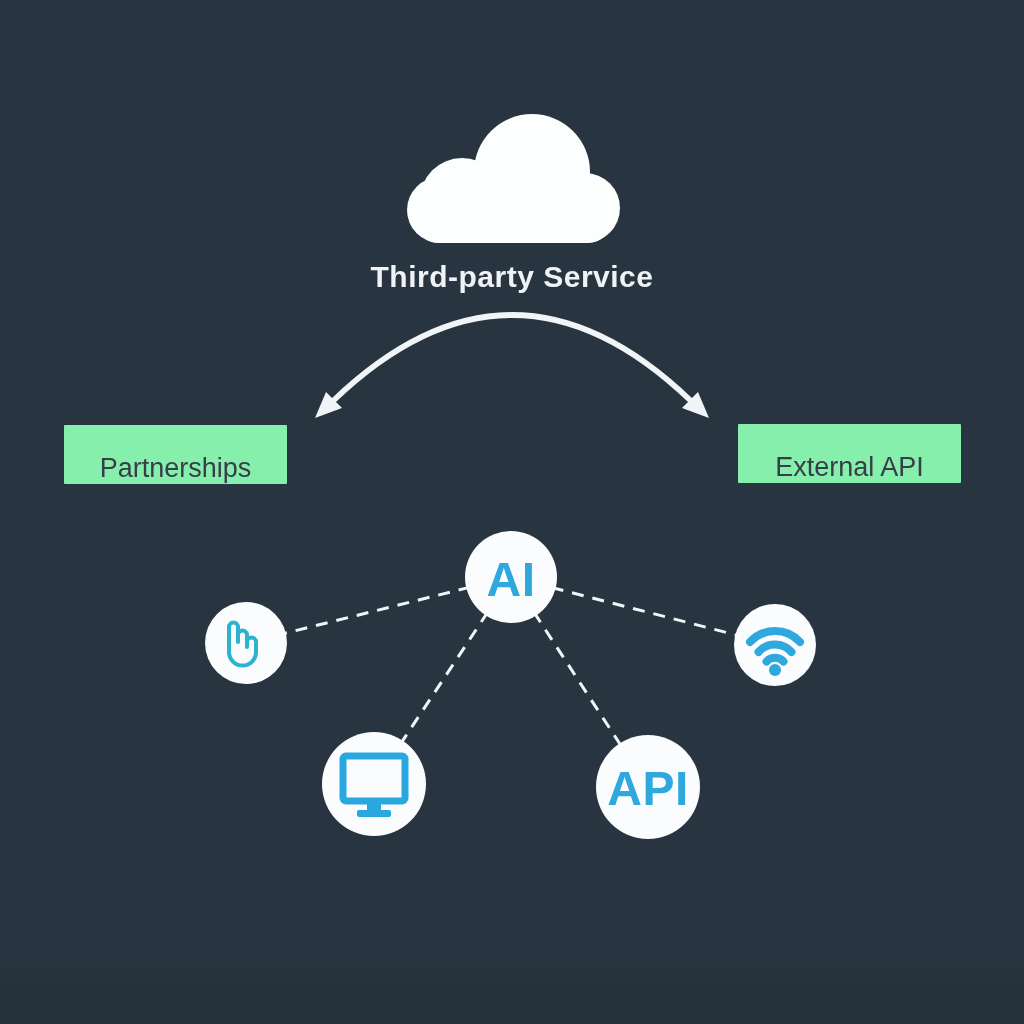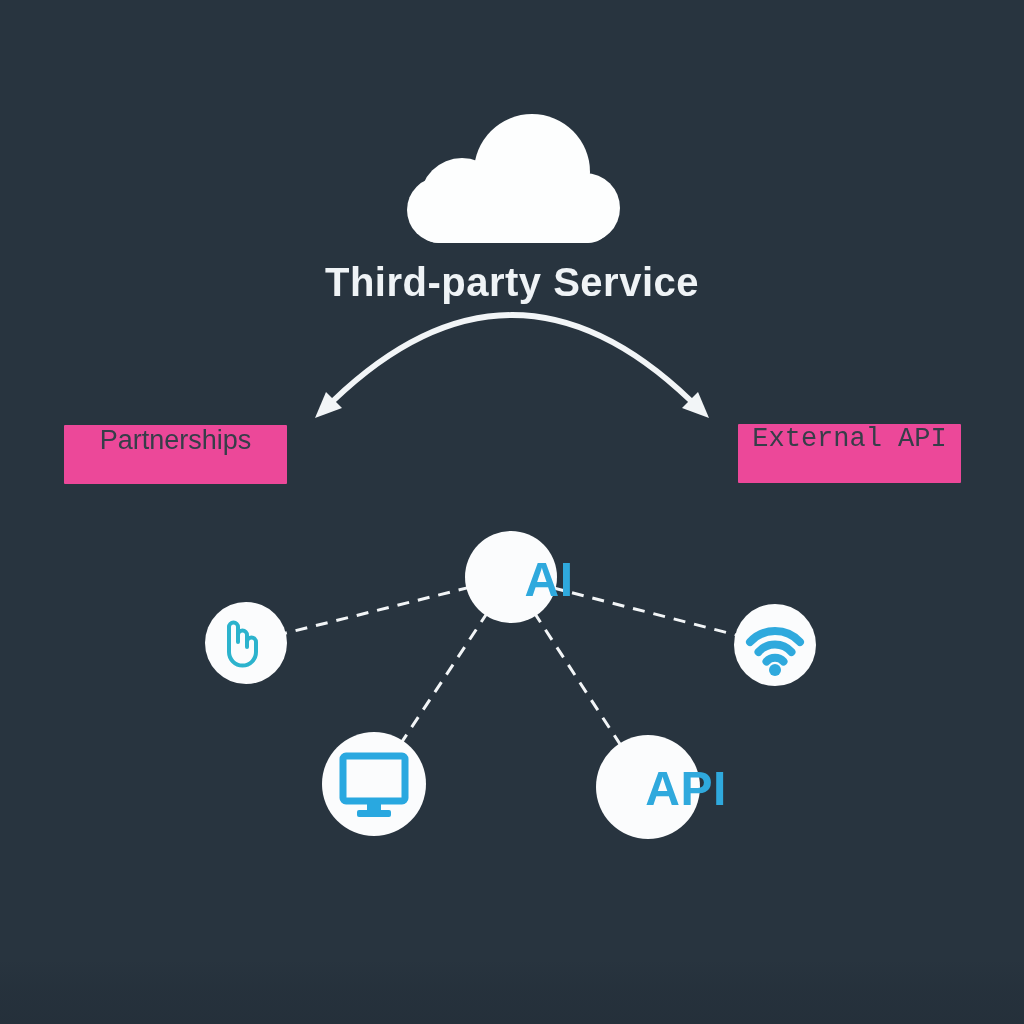--- a/index.html
+++ b/index.html
@@ -22,48 +22,47 @@
     top: 0;
     width: 1024px;
     height: 1024px;
   }
   .title {
     position: absolute;
     left: 0;
     top: 260px;
     width: 1024px;
     text-align: center;
-    font-size: 40px;
+    font-size: 30px;
     font-weight: 600;
     letter-spacing: 0.5px;
     color: #eff3f6;
   }
   .label-box {
     position: absolute;
     width: 223px;
     height: 59px;
-    background: #ec4899;
+    background: #86efac;
     display: flex;
-    align-items: flex-start;
+    align-items: flex-end;
     justify-content: center;
     font-size: 27px;
     font-weight: 500;
     color: #363e49;
     border-radius: 1px;
   }
   .label-box.left  { left: 64px;  top: 425px; }
-  .label-box.right { left: 738px; top: 424px; font-family: Liberation Mono, monospace; }
+  .label-box.right { left: 738px; top: 424px; }
   .node-label {
     position: absolute;
     transform: translate(-50%, -50%);
     color: #2fa9dd;
     font-weight: 600;
     letter-spacing: 0.5px;
     white-space: nowrap;
-    margin-left: 38px;
   }
   .node-label.ai  { left: 511px; top: 579px; font-size: 48px; }
   .node-label.api { left: 648px; top: 788px; font-size: 48px; }
   .ghost-band {
     position: absolute;
     left: 0;
     top: 958px;
     width: 1024px;
     height: 66px;
     background: linear-gradient(

